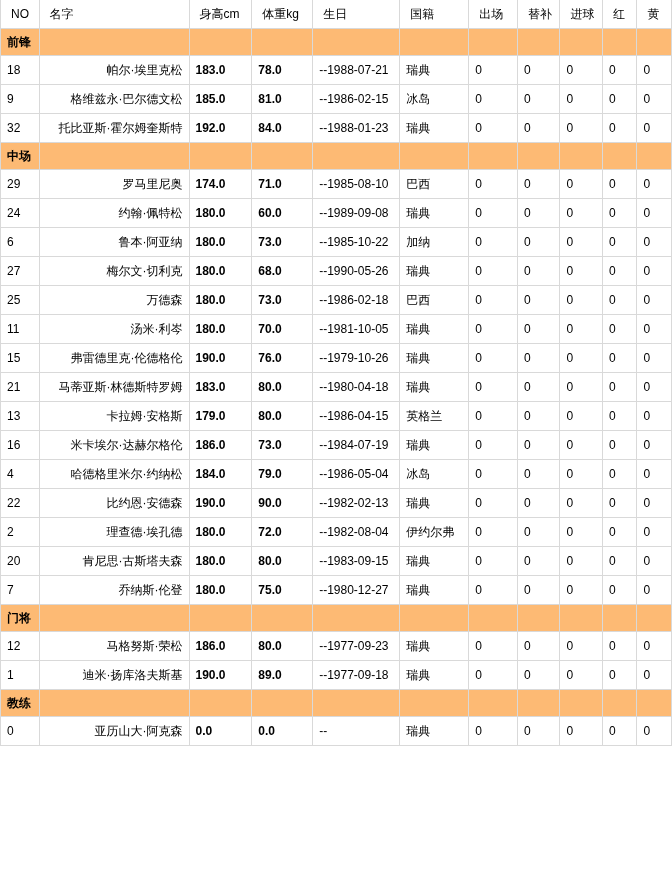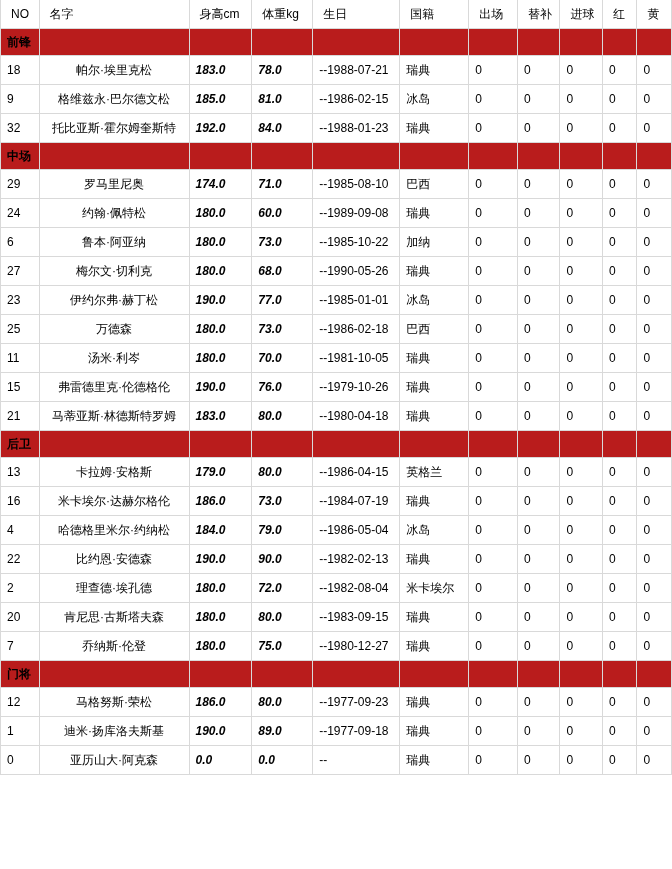--- a/index.html
+++ b/index.html
@@ -45,40 +45,40 @@
   col.c-birth  { width: 86px; }
   col.c-nat    { width: 68px; }
   col.c-apps   { width: 48px; }
   col.c-sub    { width: 42px; }
   col.c-goal   { width: 42px; }
   col.c-red    { width: 34px; }
   col.c-yellow { width: 34px; }
 
   tr.group-row td {
     font-weight: bold;
-    background: #b91c1c;
+    background: #fdba74;
     height: 26px;
     line-height: 26px;
   }
   tr.group-row td.group-label {
     font-size: 12px;
   }
   td.num {
     text-align: left;
   }
   td.name {
-    text-align: center;
+    text-align: right;
     margin-left: 13px;
   }
   td.cell-center {
     text-align: left;
     margin-top: 48px;
   }
   .bold-no { font-weight: normal; }
-  .num-val { font-weight: bold; font-style: italic; }
+  .num-val { font-weight: bold; }
   td.stat { text-align: left; }
 </style>
 </head>
 <body>
 
 <table class="roster">
   <colgroup>
     <col class="c-no">
       <col class="c-name">
       <col class="c-height">
@@ -218,33 +218,20 @@
         <td class="num-val stat">68.0</td>
         <td class="cell-center">--1990-05-26</td>
         <td class="cell-center">瑞典</td>
         <td class="stat">0</td>
         <td class="stat">0</td>
         <td class="stat">0</td>
         <td class="stat">0</td>
         <td class="stat">0</td>
       </tr>
       <tr>
-        <td class="num bold-no">23</td>
-        <td class="name">伊约尔弗·赫丁松</td>
-        <td class="num-val stat">190.0</td>
-        <td class="num-val stat">77.0</td>
-        <td class="cell-center">--1985-01-01</td>
-        <td class="cell-center">冰岛</td>
-        <td class="stat">0</td>
-        <td class="stat">0</td>
-        <td class="stat">0</td>
-        <td class="stat">0</td>
-        <td class="stat">0</td>
-      </tr>
-      <tr>
         <td class="num bold-no">25</td>
         <td class="name">万德森</td>
         <td class="num-val stat">180.0</td>
         <td class="num-val stat">73.0</td>
         <td class="cell-center">--1986-02-18</td>
         <td class="cell-center">巴西</td>
         <td class="stat">0</td>
         <td class="stat">0</td>
         <td class="stat">0</td>
         <td class="stat">0</td>
@@ -281,33 +268,20 @@
         <td class="name">马蒂亚斯·林德斯特罗姆</td>
         <td class="num-val stat">183.0</td>
         <td class="num-val stat">80.0</td>
         <td class="cell-center">--1980-04-18</td>
         <td class="cell-center">瑞典</td>
         <td class="stat">0</td>
         <td class="stat">0</td>
         <td class="stat">0</td>
         <td class="stat">0</td>
         <td class="stat">0</td>
-      </tr>
-      <tr class="group-row">
-        <td class="group-label">后卫</td>
-        <td></td>
-        <td></td>
-        <td></td>
-        <td></td>
-        <td></td>
-        <td></td>
-        <td></td>
-        <td></td>
-        <td></td>
-        <td></td>
       </tr>
       <tr>
         <td class="num bold-no">13</td>
         <td class="name">卡拉姆·安格斯</td>
         <td class="num-val stat">179.0</td>
         <td class="num-val stat">80.0</td>
         <td class="cell-center">--1986-04-15</td>
         <td class="cell-center">英格兰</td>
         <td class="stat">0</td>
         <td class="stat">0</td>
@@ -353,21 +327,21 @@
         <td class="stat">0</td>
         <td class="stat">0</td>
         <td class="stat">0</td>
       </tr>
       <tr>
         <td class="num bold-no">2</td>
         <td class="name">理查德·埃孔德</td>
         <td class="num-val stat">180.0</td>
         <td class="num-val stat">72.0</td>
         <td class="cell-center">--1982-08-04</td>
-        <td class="cell-center">米卡埃尔</td>
+        <td class="cell-center">伊约尔弗</td>
         <td class="stat">0</td>
         <td class="stat">0</td>
         <td class="stat">0</td>
         <td class="stat">0</td>
         <td class="stat">0</td>
       </tr>
       <tr>
         <td class="num bold-no">20</td>
         <td class="name">肯尼思·古斯塔夫森</td>
         <td class="num-val stat">180.0</td>
@@ -425,20 +399,33 @@
         <td class="num-val stat">190.0</td>
         <td class="num-val stat">89.0</td>
         <td class="cell-center">--1977-09-18</td>
         <td class="cell-center">瑞典</td>
         <td class="stat">0</td>
         <td class="stat">0</td>
         <td class="stat">0</td>
         <td class="stat">0</td>
         <td class="stat">0</td>
       </tr>
+      <tr class="group-row">
+        <td class="group-label">教练</td>
+        <td></td>
+        <td></td>
+        <td></td>
+        <td></td>
+        <td></td>
+        <td></td>
+        <td></td>
+        <td></td>
+        <td></td>
+        <td></td>
+      </tr>
       <tr>
         <td class="num bold-no">0</td>
         <td class="name">亚历山大·阿克森</td>
         <td class="num-val stat">0.0</td>
         <td class="num-val stat">0.0</td>
         <td class="cell-center">--</td>
         <td class="cell-center">瑞典</td>
         <td class="stat">0</td>
         <td class="stat">0</td>
         <td class="stat">0</td>

